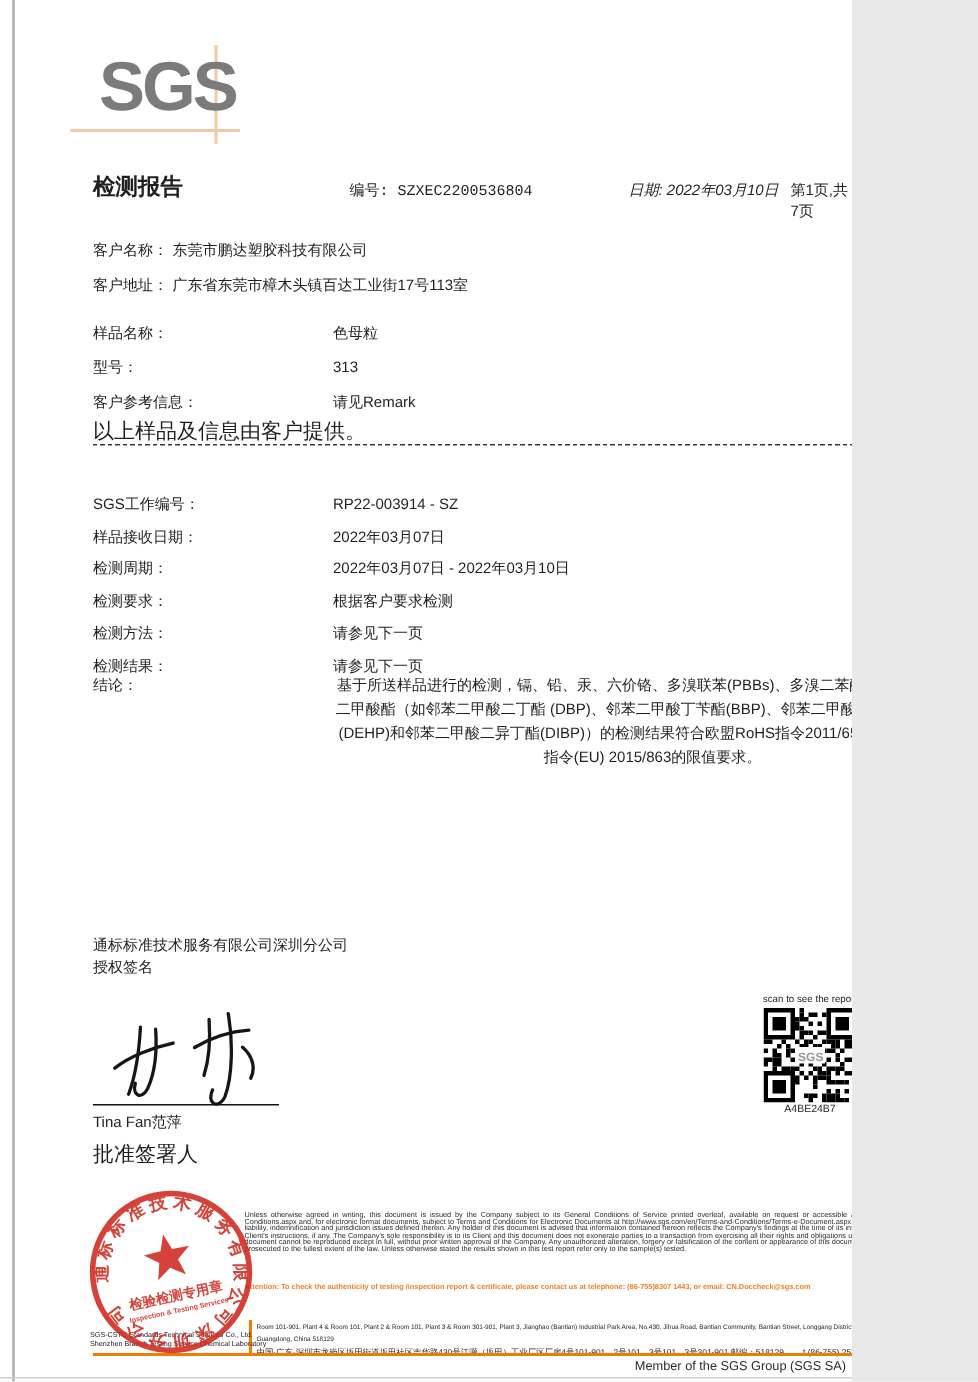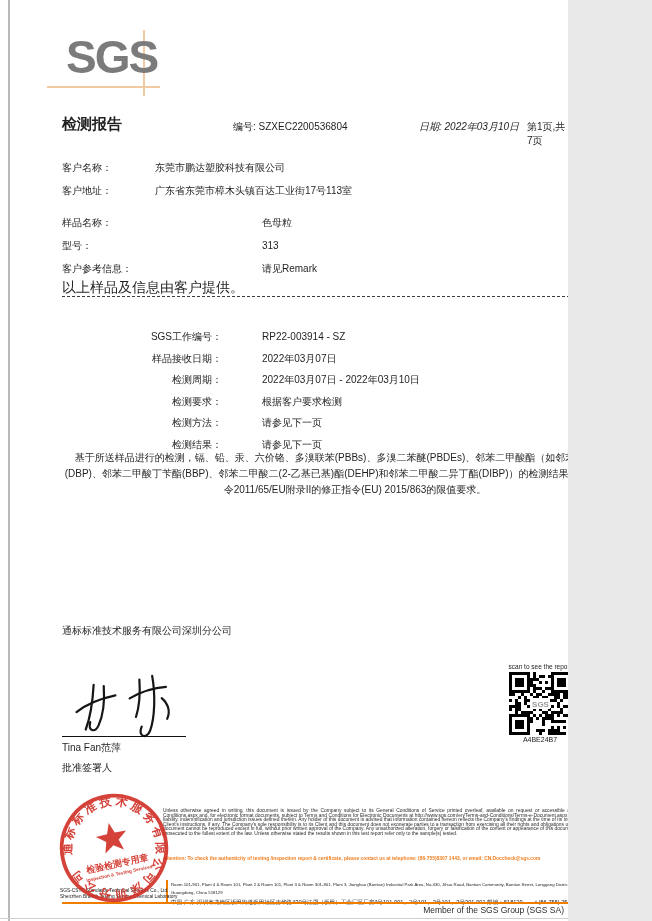--- a/index.html
+++ b/index.html
@@ -10,44 +10,44 @@
 
   
   .logo-text{position:absolute;left:66px;top:30px;font-size:46px;font-weight:bold;
              letter-spacing:-2px;color:#7b7b7b;}
   .logo-hline{position:absolute;left:47px;top:86px;width:113px;height:2px;background:#f0caa2;}
   .logo-vline{position:absolute;left:143px;top:30px;width:2px;height:66px;background:#f0caa2;}
 
   
   .title{position:absolute;left:62px;top:115px;font-size:15px;font-weight:bold;}
   .meta{position:absolute;top:120px;font-size:10px;}
-  .meta-no{left:233px;} .meta-date{left:419px;font-style:italic;} .meta-page{left:527px;}
-
-  .row{display:flex;font-size:10px;line-height:23px;gap:40px;}
+  .meta-no{left:233px;font-family:Liberation Mono, monospace;} .meta-date{left:419px;font-style:italic;} .meta-page{left:527px;}
+
+  .row{display:flex;font-size:10px;line-height:23px;}
   .row .lbl{flex:0 0 auto;}
   .client-block{position:absolute;left:62px;top:156px;width:560px;}
   .client-block .lbl{width:53px;}
   .sample-block{position:absolute;left:62px;top:211px;width:560px;}
   .sample-block .lbl{width:160px;}
   .note{position:absolute;left:62px;top:279px;font-size:14px;}
   .dashline{position:absolute;left:62px;top:296px;width:586px;height:1px;
             background:repeating-linear-gradient(90deg,#3a3a3a 0 3px,transparent 3px 5px);}
 
   .report-block{position:absolute;left:62px;top:326px;width:586px;}
   .report-block .row{line-height:21.6px;}
-  .report-block .lbl{width:160px;text-align:right;}
+  .report-block .lbl{width:160px;}
   .conclusion{position:absolute;left:62px;top:450px;width:586px;display:flex;font-size:10px;}
   .conclusion .lbl{width:160px;flex:0 0 auto;}
   .conclusion .txt{flex:1;line-height:16px;text-align:center;}
 
   .sig-company{position:absolute;left:62px;top:623px;font-size:10px;line-height:15px;}
   .sig-svg{position:absolute;left:70px;top:668px;}
   .sig-line{position:absolute;left:62px;top:736px;width:124px;height:1px;background:#111;}
   .sig-name{position:absolute;left:62px;top:741px;font-size:10px;}
-  .sig-title{position:absolute;left:62px;top:761px;font-size:10px;}
+  .sig-title{position:absolute;left:62px;top:761px;font-size:14px;}
 
   .qr-wrap{position:absolute;left:496px;top:663px;width:88px;text-align:center;}
   .qr-caption{font-size:6.5px;color:#222;}
   .qr-box{margin:2px auto 0;width:63px;height:63px;}
   .qr-code-text{font-size:7px;color:#222;margin-top:1px;}
 
   .stamp{position:absolute;left:57px;top:791px;width:114px;height:114px;
          transform:rotate(-12deg);opacity:.88;z-index:3;}
   .company-lines{position:absolute;left:60px;top:888px;width:120px;font-size:4.8px;
                  line-height:6.2px;color:#222;z-index:1;}
@@ -128,25 +128,27 @@
       <span class="lbl">检测方法：</span>
       <span>请参见下一页</span>
     </div>
     <div class="row">
       <span class="lbl">检测结果：</span>
       <span>请参见下一页</span>
     </div>
   </div>
 
   <div class="conclusion">
+    <span class="lbl">结论：</span>
     <span class="txt">基于所送样品进行的检测，镉、铅、汞、六价铬、多溴联苯(PBBs)、多溴二苯醚(PBDEs)、邻苯二甲酸酯（如邻苯二甲酸二丁酯 (DBP)、邻苯二甲酸丁苄酯(BBP)、邻苯二甲酸二(2-乙基已基)酯(DEHP)和邻苯二甲酸二异丁酯(DIBP)）的检测结果符合欧盟RoHS指令2011/65/EU附录II的修正指令(EU) 2015/863的限值要求。</span>
   </div>
 
   <div class="sig-company">
     <div>通标标准技术服务有限公司深圳分公司</div>
+    <div>授权签名</div>
   </div>
   <svg class="sig-svg" width="130" height="70" viewBox="0 0 130 70">
     <g fill="none" stroke="#161616" stroke-width="2.2" stroke-linecap="round" transform="rotate(-4 65 35)">
       <path d="M6,40 C16,33 32,28 46,26"></path>
       <path d="M25,14 C23,30 19,47 14,58"></path>
       <path d="M35,16 C35,30 33,44 27,55 C23,62 16,60 19,51"></path>
       <path d="M60,30 C72,24 86,21 97,21"></path>
       <path d="M71,12 C71,26 69,39 65,49"></path>
       <path d="M84,9 C86,27 84,51 78,64 C74,72 65,69 70,59"></path>
       <path d="M92,32 C98,38 100,46 96,53"></path>

